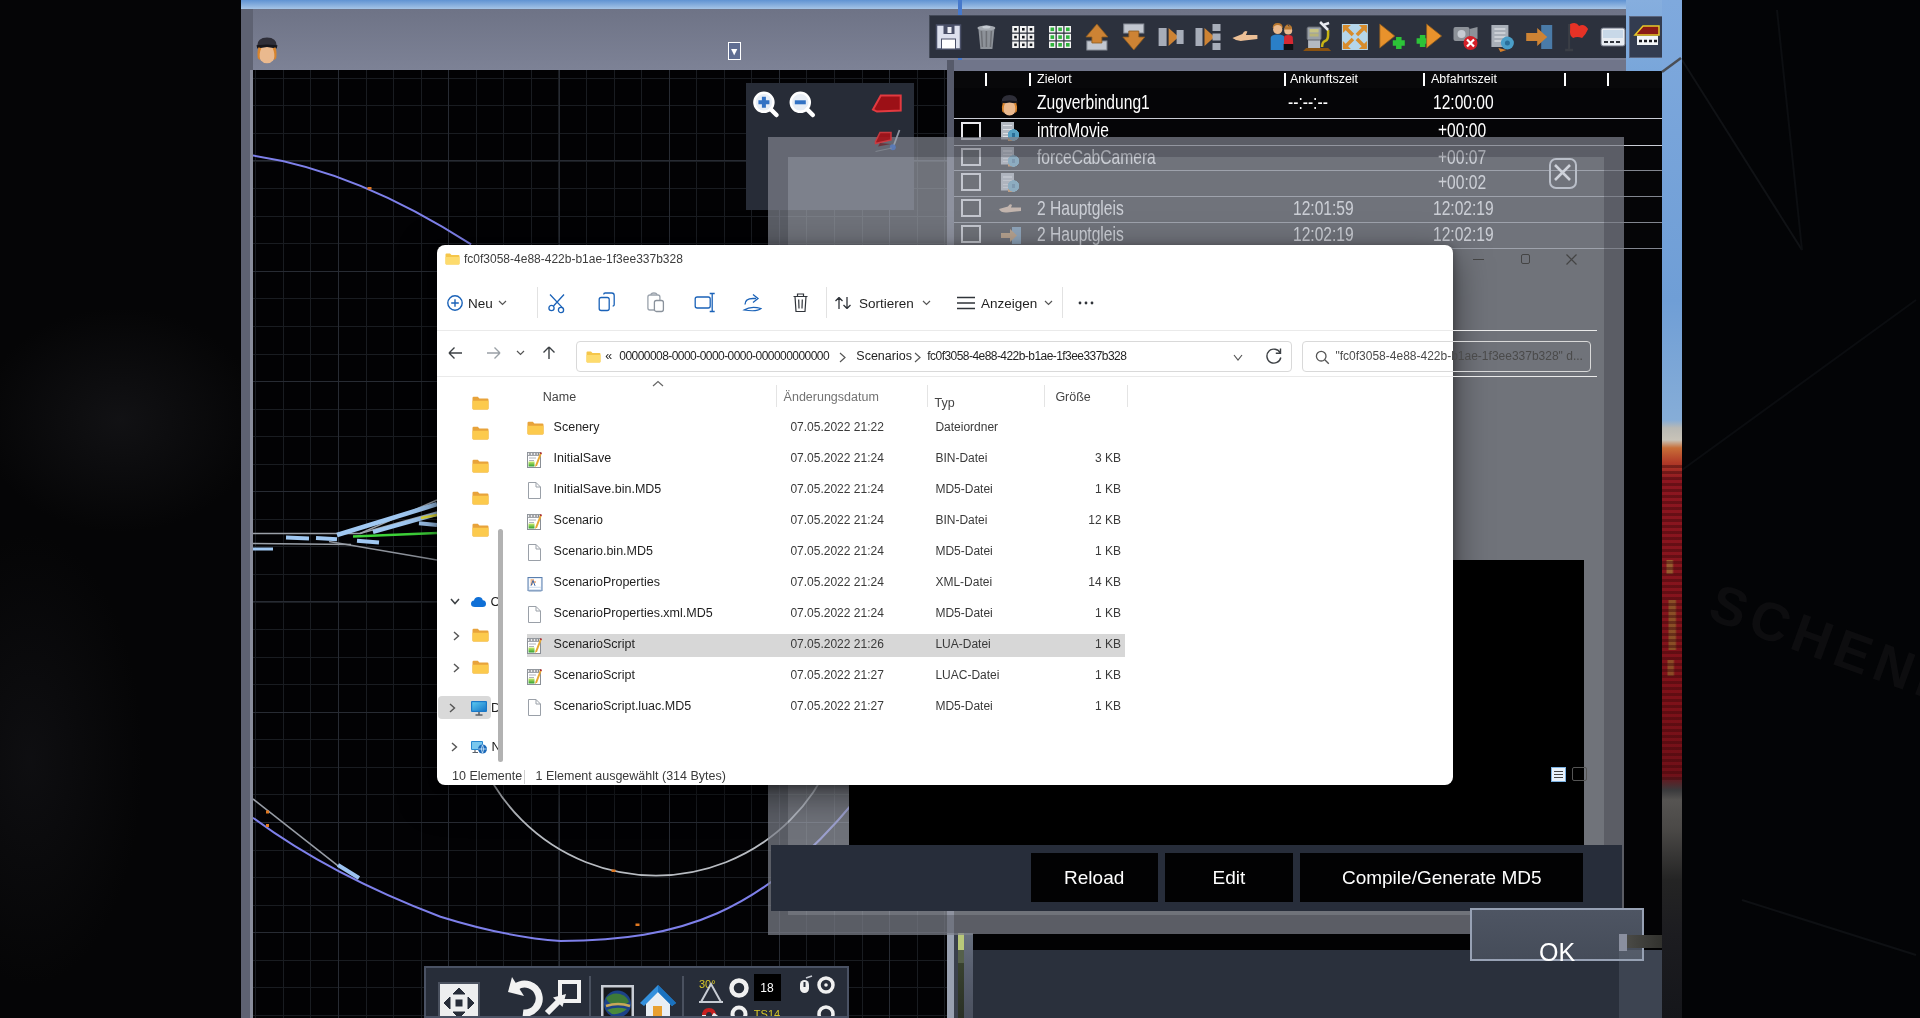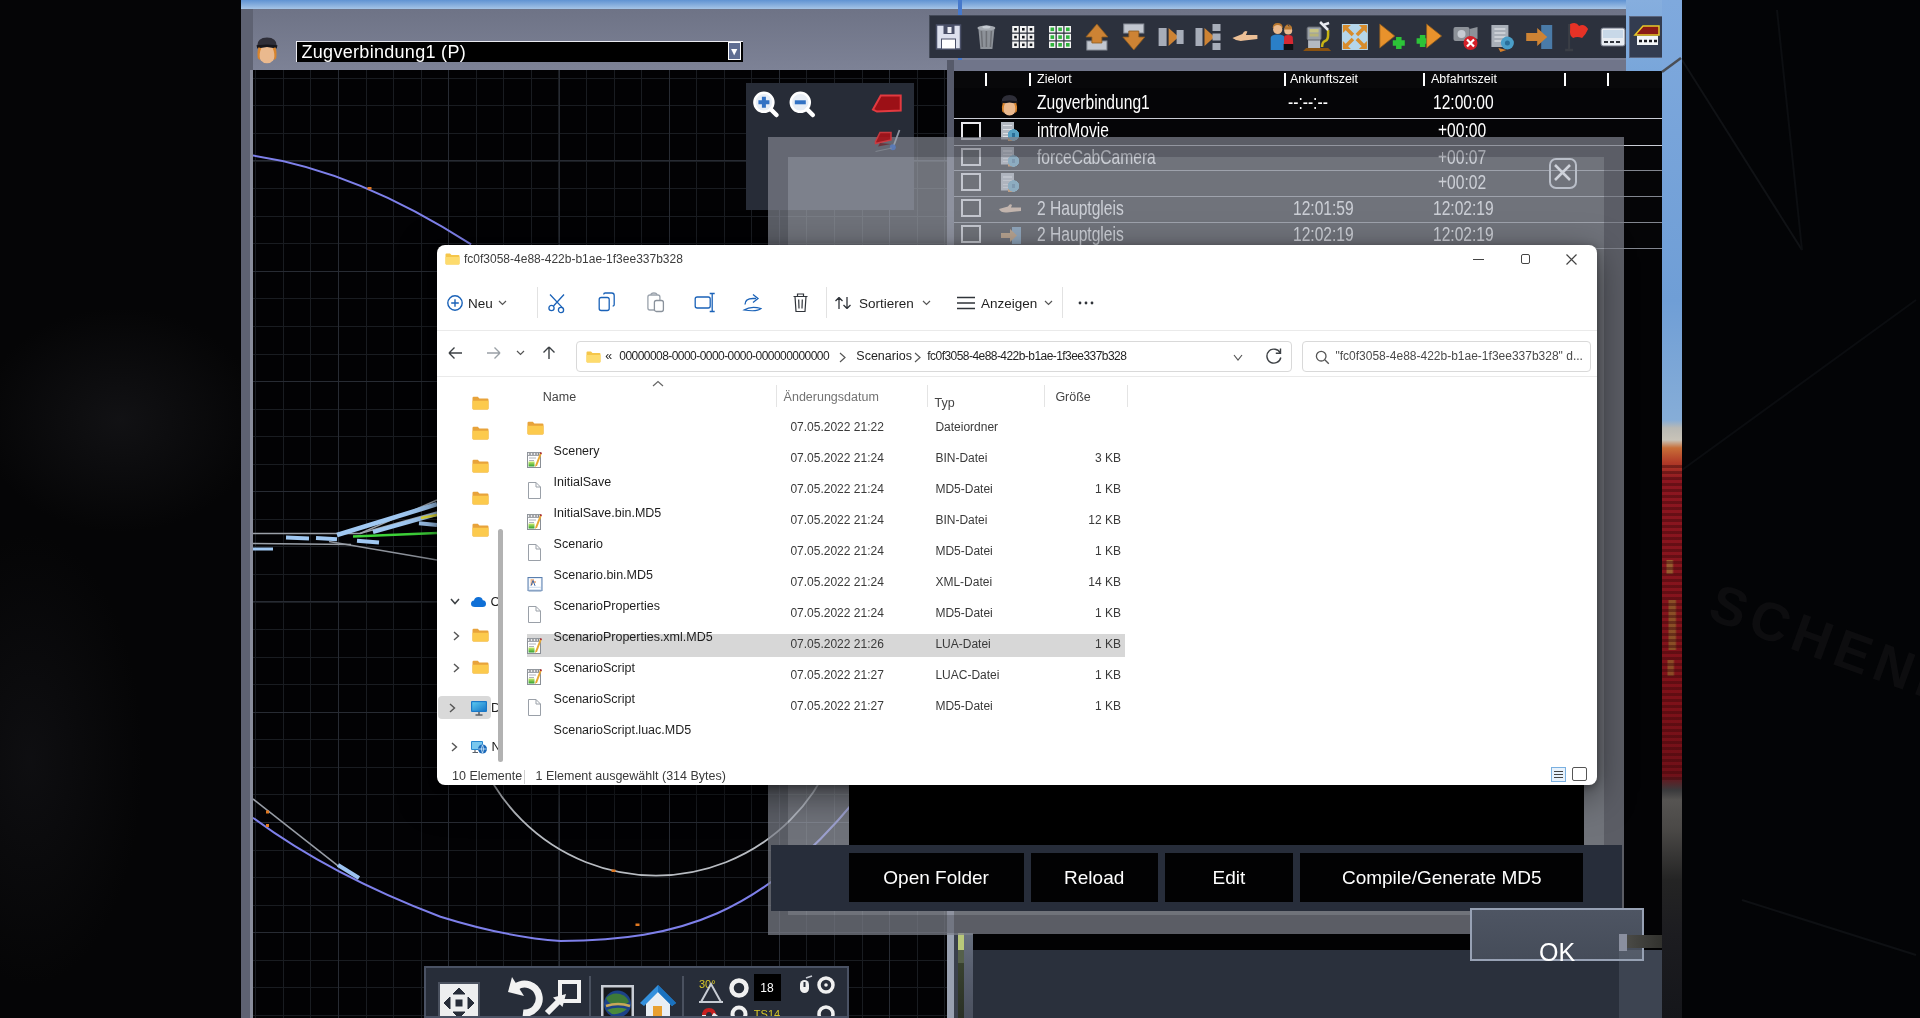--- a/index.html
+++ b/index.html
@@ -70,28 +70,28 @@
   border:20px solid rgba(18,20,28,0.22); }
 #dlgblack { left:848.6px; top:560px; width:735.4px; height:284.7px; background:#000; }
 #dlgnavy { left:771px; top:844.7px; width:851px; height:66.5px; background:#272d3a; }
 #dlgnotch { left:1534px; top:911px; width:89.6px; height:24px; background:#06060a; }
 .dlgbtn { position:absolute; top:852.8px; height:49.4px; background:#020203; color:#fff;
   font-size:19px; text-align:center; line-height:49px; }
 #xbtn { left:1548.9px; top:158px; width:28.5px; height:31px;
   border:2px solid #b9bec8; border-radius:7px; }
 
 
-#explorer { left:437px; top:245px; width:1160px; height:540px; background:#fff;
+#explorer { left:437px; top:245px; width:1016px; height:540px; background:#fff;
   border-radius:8px; box-shadow:0 10px 36px rgba(0,0,0,0.5), 0 2px 8px rgba(0,0,0,0.35);
   font-size:12.5px; color:#333; }
 .ex { position:absolute; }
 
 .frow { position:absolute; left:0; width:700px; height:31px; font-size:12.5px; color:#1e1e1e; }
 .fic { position:absolute; left:90px; top:7px; }
-.fname { position:absolute; left:116.6px; top:6.5px;margin-top:24px; }
+.fname { position:absolute; left:116.6px; top:6.5px; }
 .fdate { position:absolute; left:353.4px; top:7px; color:#3a3a3a; font-size:12px; }
 .ftyp { position:absolute; left:498.4px; top:7px; color:#3a3a3a; font-size:12px; }
 .fsize { position:absolute; left:600px; width:84px; text-align:right; top:7px; color:#3a3a3a; font-size:12px; }
 
 
 #okblack { left:972.5px; top:933.9px; width:691.5px; height:17.1px; background:#020203; }
 #okpanel { left:972.5px; top:950px; width:691.5px; height:68px; background:#2a303c; }
 #okbtn { left:1470px; top:908px; width:174px; height:53px;
   background:linear-gradient(#4e5563,#454c59);
   border:2.5px solid #97a1b4; color:#fff; font-size:25px; text-align:center; line-height:84px; }
@@ -130,21 +130,20 @@
   <div class="abs" id="stripC"></div>
   <div class="abs" id="bluevline"></div>
 
   <svg class="abs" style="left:255px; top:35px;" width="24" height="29" viewBox="0 0 19 23">
     <ellipse cx="9.5" cy="14.5" rx="6.8" ry="8" fill="#eab98e"></ellipse>
     <path d="M1.8,8.5 Q1.8,2.2 9.5,2 Q17.2,2.2 17.2,8.5 L14.5,10 Q10,7.5 4.5,10 Z" fill="#2e2e38"></path>
     <path d="M1.2,8.2 L9.5,7.6 L17.8,8.2 L17.2,10.8 L9.5,9.6 L1.8,10.8 Z" fill="#16161c"></path>
     <path d="M14,10.5 Q16,14.5 15,20 L16.8,18.5 Q17.5,13 16.2,9.8 Z" fill="#d8842c"></path>
     <path d="M5,10.5 Q3,14.5 4,20 L2.2,18.5 Q1.5,13 2.8,9.8 Z" fill="#d8842c"></path>
   </svg>
-  <div class="abs" id="dropdown">Zugverbindung1 (P)</div>
   <div class="abs" id="ddbtn">▼</div>
 
   <svg class="abs" id="tracks" style="left:252.5px; top:70px;" width="694" height="948" viewBox="0 0 694 948" fill="none">
 
     <path d="M2.5,0 V948 M30.5,0 V948 M57.5,0 V948 M85.5,0 V948 M113.5,0 V948 M140.5,0 V948 M168.5,0 V948 M195.5,0 V948 M223.5,0 V948 M250.5,0 V948 M278.5,0 V948 M305.5,0 V948 M333.5,0 V948 M361.5,0 V948 M388.5,0 V948 M416.5,0 V948 M443.5,0 V948 M471.5,0 V948 M498.5,0 V948 M526.5,0 V948 M553.5,0 V948 M581.5,0 V948 M609.5,0 V948 M636.5,0 V948 M664.5,0 V948 M691.5,0 V948 M0,8.5 H694 M0,35.5 H694 M0,63.5 H694 M0,91.5 H694 M0,118.5 H694 M0,146.5 H694 M0,173.5 H694 M0,201.5 H694 M0,228.5 H694 M0,256.5 H694 M0,284.5 H694 M0,311.5 H694 M0,339.5 H694 M0,366.5 H694 M0,394.5 H694 M0,421.5 H694 M0,449.5 H694 M0,476.5 H694 M0,504.5 H694 M0,532.5 H694 M0,559.5 H694 M0,587.5 H694 M0,614.5 H694 M0,642.5 H694 M0,669.5 H694 M0,697.5 H694 M0,724.5 H694 M0,752.5 H694 M0,780.5 H694 M0,807.5 H694 M0,835.5 H694 M0,862.5 H694 M0,890.5 H694 M0,917.5 H694 M0,945.5 H694" stroke="#191c21" stroke-width="1"></path>
     <path d="M85.5,0 V948 M195.5,0 V948 M306.5,0 V948 M416.5,0 V948 M526.5,0 V948 M636.5,0 V948 M0,90.5 H694 M0,201.5 H694 M0,311.5 H694 M0,421.5 H694 M0,531.5 H694 M0,642.5 H694 M0,752.5 H694 M0,862.5 H694" stroke="#272b33" stroke-width="1"></path>
 
     <path d="M0,85.5 Q104.2,100.9 218.1,174.4" stroke="#7e80ea" stroke-width="2"></path>
     <rect x="114.5" y="117" width="4" height="2.5" fill="#e07820"></rect>
 
@@ -446,21 +445,20 @@
   <svg class="abs" style="left:870px; top:125px;" width="36" height="32" viewBox="0 0 36 32" fill="none">
     <path d="M5.5,16.5 L10,7.5 L21,7.5 L21,15 L5.5,18.5 Z" fill="#a61319" stroke="#d2383e" stroke-width="1.5" opacity="0.92"></path>
     <path d="M10,18 L21,19 L8,21.5 Z" fill="#701016" opacity="0.6"></path>
     <path d="M29.5,5 L23,22.5" stroke="#9aa2ae" stroke-width="1.8" opacity="0.9"></path>
     <circle cx="22.8" cy="22.2" r="3" fill="#5a7ab8" opacity="0.95"></circle>
     <path d="M22,23 L5.5,26.5" stroke="#8a9098" stroke-width="1.2" opacity="0.7"></path>
   </svg>
   <div class="abs" id="dlgblack"></div>
   <div class="abs" id="dlgnavy"></div>
   <div class="abs" id="dlgnotch"></div>
-  <div class="dlgbtn" style="left:848.6px; width:175px;">Open Folder</div>
   <div class="dlgbtn" style="left:1030.7px; width:127px;">Reload</div>
   <div class="dlgbtn" style="left:1164.9px; width:128px;">Edit</div>
   <div class="dlgbtn" style="left:1300.4px; width:282.7px;">Compile/Generate MD5</div>
   <div class="abs" id="xbtn">
     <svg width="23" height="25" viewBox="0 0 23 25">
         <path d="M4,5 L19,20 M19,5 L4,20" stroke="#ced2da" stroke-width="2.6"></path>
       </svg>
   </div>
 
   <div class="abs" id="explorer">

